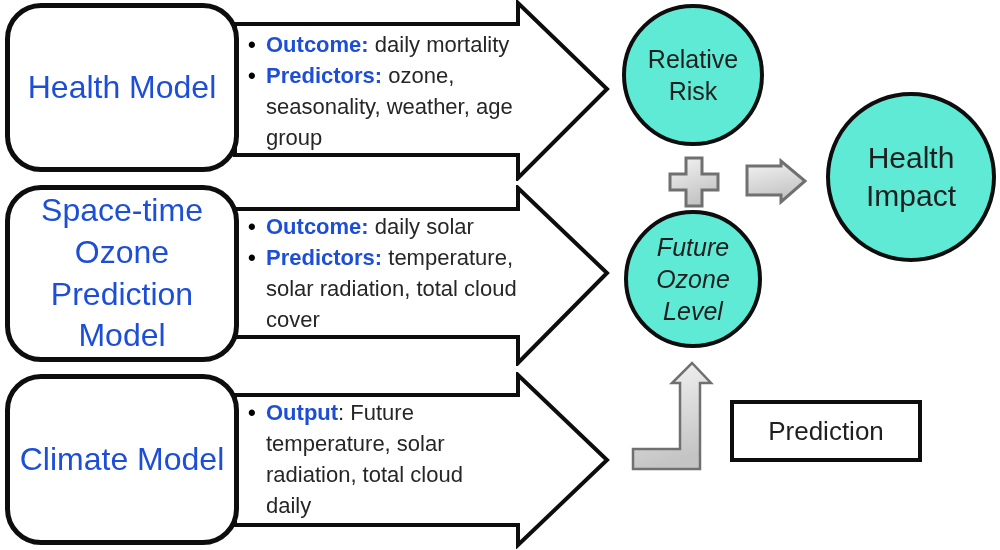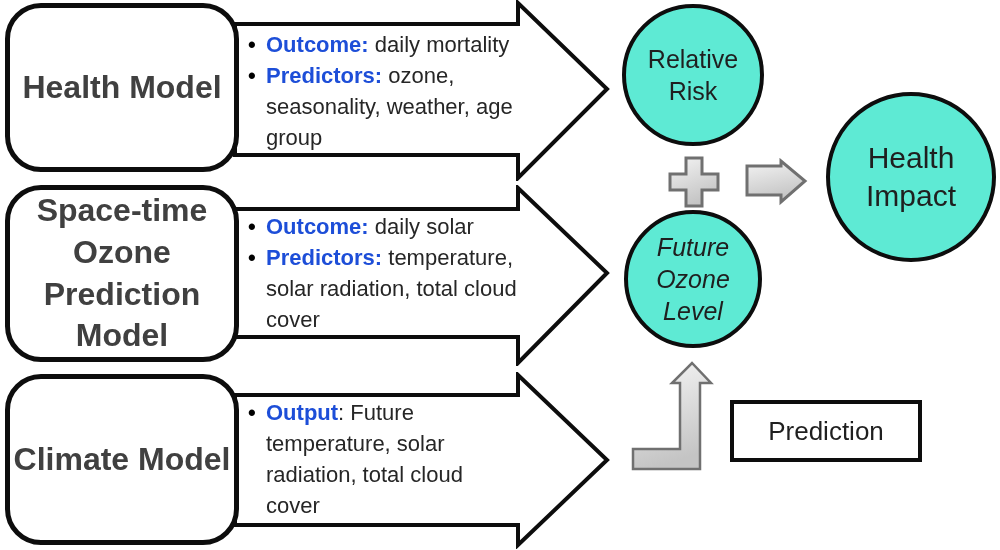--- a/index.html
+++ b/index.html
@@ -8,21 +8,21 @@
     position:relative;width:1000px;height:550px;background:#ffffff;overflow:hidden;
     font-family:"Liberation Sans", sans-serif;color:#1f1f1f;
   }
   svg{position:absolute;display:block;}
   
   .box{
     position:absolute;left:5px;width:234px;background:#ffffff;
     border:5px solid #0d0d0d;border-radius:36px;z-index:3;
     display:flex;align-items:center;justify-content:center;text-align:center;
   }
-  .box .lbl{font-size:32px;line-height:1.3;color:#404040;font-weight:bold;}
+  .box .lbl{font-size:32px;line-height:1.3;color:#1d4ed8;}
   #box1{top:3px;height:169px;}
   #box2{top:185px;height:177px;}
   #box2 .lbl{width:185px;}
   #box3{top:374px;height:171px;}
   
   .bigarrow{left:225px;width:392px;z-index:1;}
   
   .atext{position:absolute;z-index:4;left:248px;width:288px;}
   .atext ul{margin:0;padding:0;list-style:none;font-size:22px;line-height:31px;color:#262626;}
   .atext li{position:relative;padding-left:18px;}
@@ -81,21 +81,21 @@
     </ul>
   </div>
   <div class="atext" style="top:211px;">
     <ul>
       <li><span class="b">Outcome:</span><span> daily solar</span></li>
       <li><span class="b">Predictors:</span><span> temperature, solar radiation, total cloud cover</span></li>
     </ul>
   </div>
   <div class="atext" style="top:397px;width:262px;">
     <ul>
-      <li><span class="b">Output</span><span>: Future temperature, solar radiation, total cloud cover</span></li>
+      <li><span class="b">Output</span><span>: Future temperature, solar radiation, total cloud daily</span></li>
     </ul>
   </div>
 
   <div class="circle" id="circ1">
     <div class="lbl">Relative Risk</div>
   </div>
   <div class="circle" id="circ2">
     <div class="lbl">Future Ozone Level</div>
   </div>
   <div class="circle" id="circ3">

